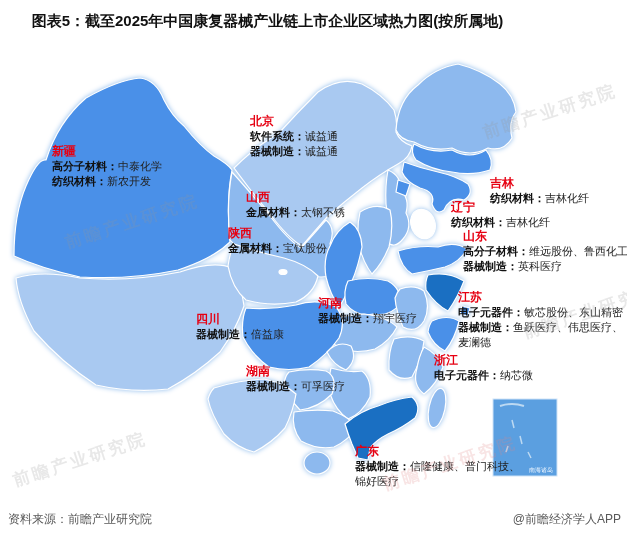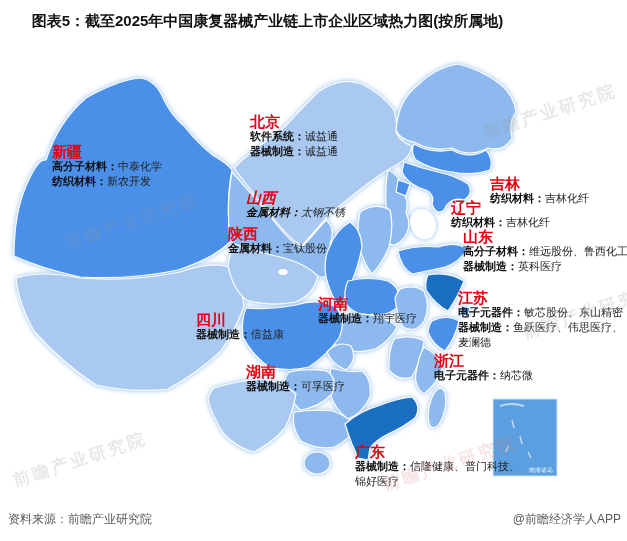--- a/index.html
+++ b/index.html
@@ -9,21 +9,21 @@
     font-family:"Liberation Sans","DejaVu Sans",sans-serif;
   }
   .title{
     position:absolute;top:12px;left:0;width:535px;text-align:center;
     font-size:15px;font-weight:bold;color:#111;letter-spacing:0px;
   }
   #map-wrap{position:absolute;left:0;top:0;width:627px;height:541px;}
   #prov-layer{filter:drop-shadow(0 0 2.5px #8fbcec);}
   #prov-layer path,#prov-layer ellipse,#prov-layer rect{stroke:#ffffff;stroke-width:1.2;stroke-linejoin:round;}
   .map-label{position:absolute;white-space:nowrap;line-height:15px;font-size:11px;}
-  .prov-name{color:var(--label-red,#e60012);font-weight:bold;font-size:15px;}
+  .prov-name{color:var(--label-red,#e60012);font-weight:bold;font-size:12px;}
   .label-line .cat{font-weight:bold;color:#111;}
   .label-line .co{font-weight:normal;color:#222;}
   .watermark{
     position:absolute;font-size:17px;letter-spacing:3px;font-weight:bold;
     color:rgba(150,150,150,0.22);transform:rotate(-18deg);white-space:nowrap;
     pointer-events:none;
   }
   .watermark.pink{color:rgba(225,130,130,0.22);}
   .w1{left:62px;top:210px;}
   .w2{left:480px;top:100px;}
@@ -91,21 +91,21 @@
       <div class="map-label" style="left: 52px; top: 144px;">
         <div class="prov-name">新疆</div>
         <div class="label-line"><span class="cat">高分子材料：</span><span class="co">中泰化学</span></div>
         <div class="label-line"><span class="cat">纺织材料：</span><span class="co">新农开发</span></div>
       </div>
       <div class="map-label" style="left: 250px; top: 114px;">
         <div class="prov-name">北京</div>
         <div class="label-line"><span class="cat">软件系统：</span><span class="co">诚益通</span></div>
         <div class="label-line"><span class="cat">器械制造：</span><span class="co">诚益通</span></div>
       </div>
-      <div class="map-label" style="left: 246px; top: 190px; font-style: italic;">
+      <div class="map-label" style="left: 246px; top: 190px;">
         <div class="prov-name">山西</div>
         <div class="label-line"><span class="cat">金属材料：</span><span class="co">太钢不锈</span></div>
       </div>
       <div class="map-label" style="left: 228px; top: 226px;">
         <div class="prov-name">陕西</div>
         <div class="label-line"><span class="cat">金属材料：</span><span class="co">宝钛股份</span></div>
       </div>
       <div class="map-label" style="left: 490px; top: 176px;">
         <div class="prov-name">吉林</div>
         <div class="label-line"><span class="cat">纺织材料：</span><span class="co">吉林化纤</span></div>

